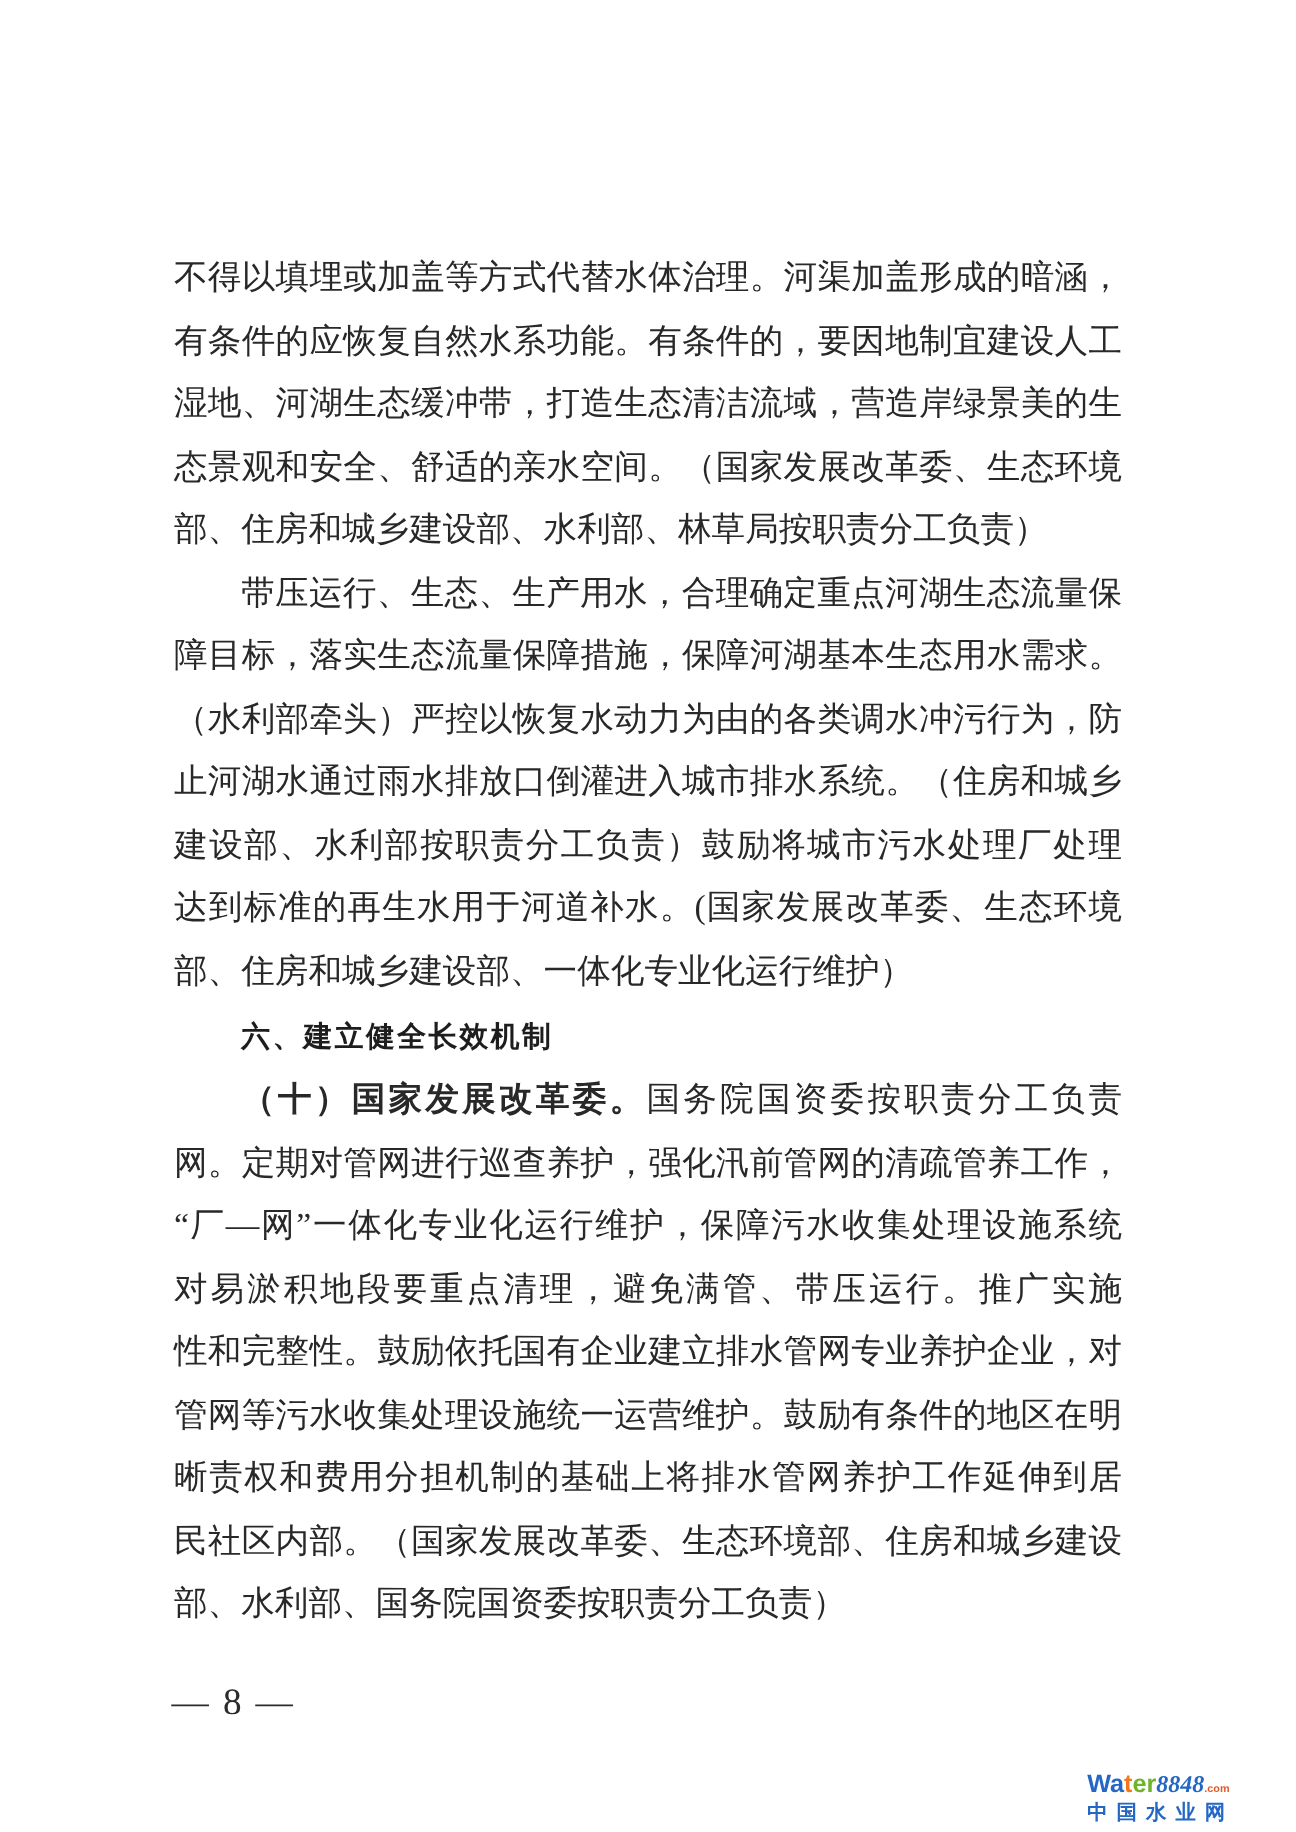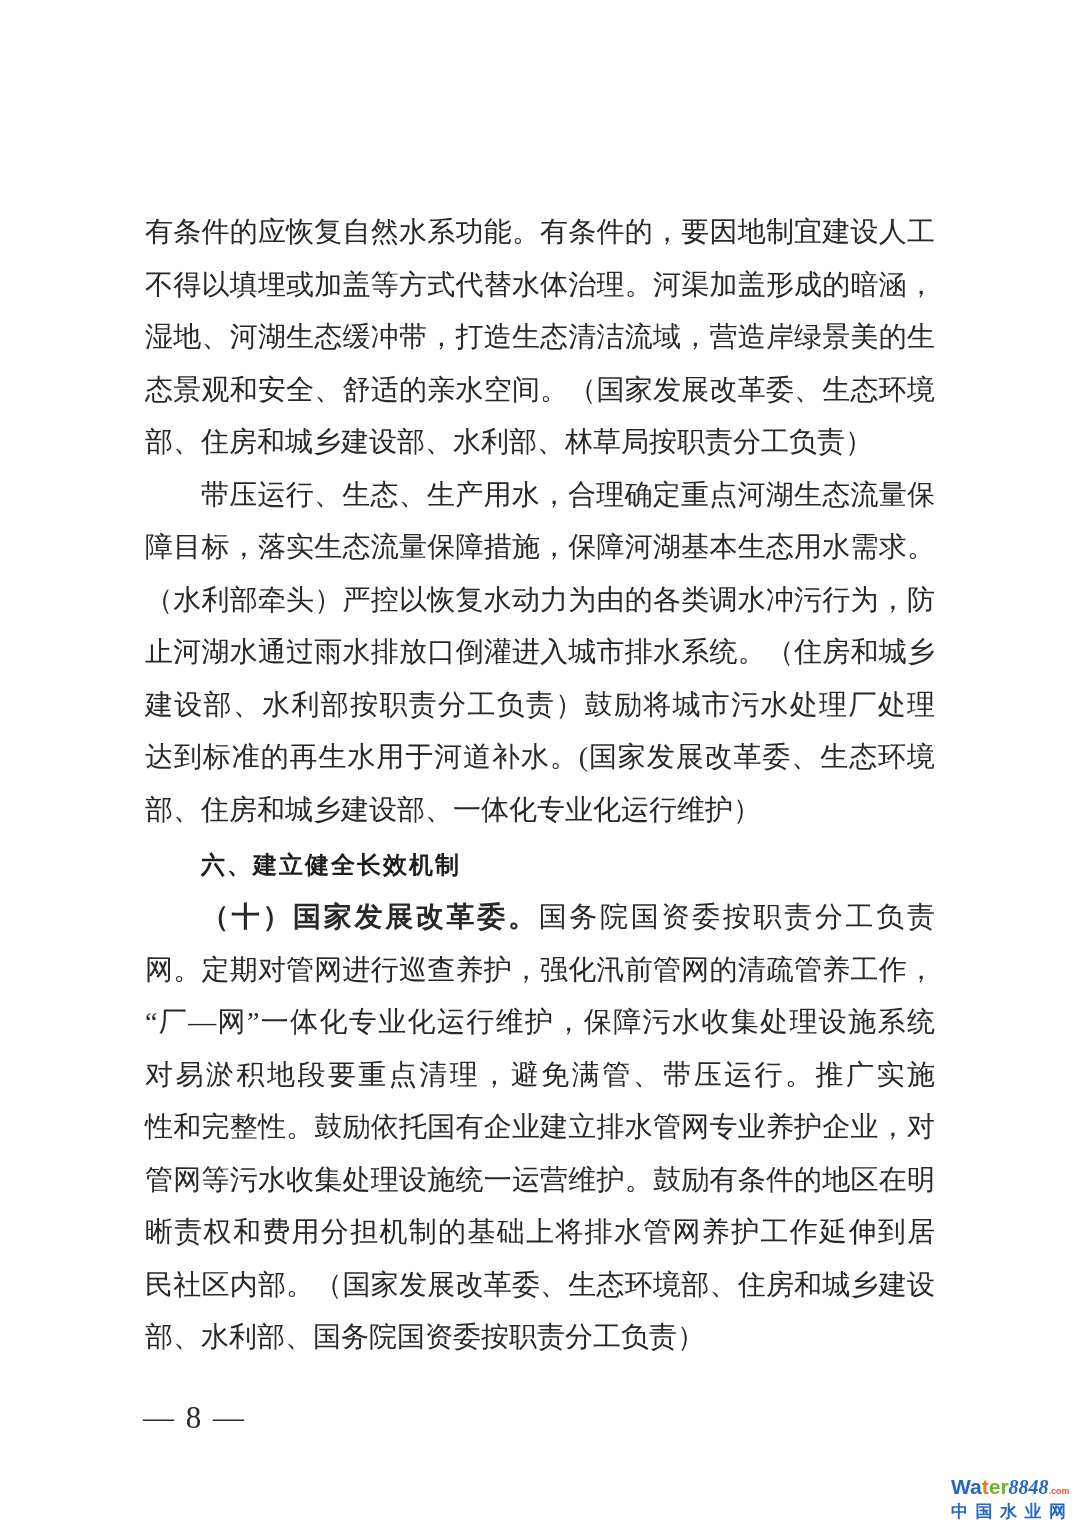--- a/index.html
+++ b/index.html
@@ -43,21 +43,21 @@
     position: absolute;
     left: 143px;
     top: 1398px;
     font-size: 31px;
     line-height: 40px;
     color: #2b2b2b;
     letter-spacing: 2px;
   }
   .watermark {
     position: absolute;
-    left: 951px;
+    left: 906px;
     top: 1476px;
     width: 125px;
   }
   .brand-line {
     font-family: "Liberation Sans", "DejaVu Sans", sans-serif;
     font-weight: 700;
     font-size: 21px;
     line-height: 22px;
     white-space: nowrap;
   }
@@ -80,22 +80,22 @@
     line-height: 15px;
     margin-top: 2px;
     white-space: nowrap;
   }
 </style>
 </head>
 <body>
 
 <div class="text-block">
 
+  <div class="line just">不得以填埋或加盖等方式代替水体治理。河渠加盖形成的暗涵，</div>
   <div class="line just">有条件的应恢复自然水系功能。有条件的，要因地制宜建设人工</div>
-  <div class="line just">不得以填埋或加盖等方式代替水体治理。河渠加盖形成的暗涵，</div>
   <div class="line just">湿地、河湖生态缓冲带，打造生态清洁流域，营造岸绿景美的生</div>
   <div class="line just">态景观和安全、舒适的亲水空间。（国家发展改革委、生态环境</div>
   <div class="line">部、住房和城乡建设部、水利部、林草局按职责分工负责）</div>
 
   <div class="line just ind">带压运行、生态、生产用水，合理确定重点河湖生态流量保</div>
   <div class="line just">障目标，落实生态流量保障措施，保障河湖基本生态用水需求。</div>
   <div class="line just">（水利部牵头）严控以恢复水动力为由的各类调水冲污行为，防</div>
   <div class="line just">止河湖水通过雨水排放口倒灌进入城市排水系统。（住房和城乡</div>
   <div class="line just">建设部、水利部按职责分工负责）鼓励将城市污水处理厂处理</div>
   <div class="line just">达到标准的再生水用于河道补水。(国家发展改革委、生态环境</div>

